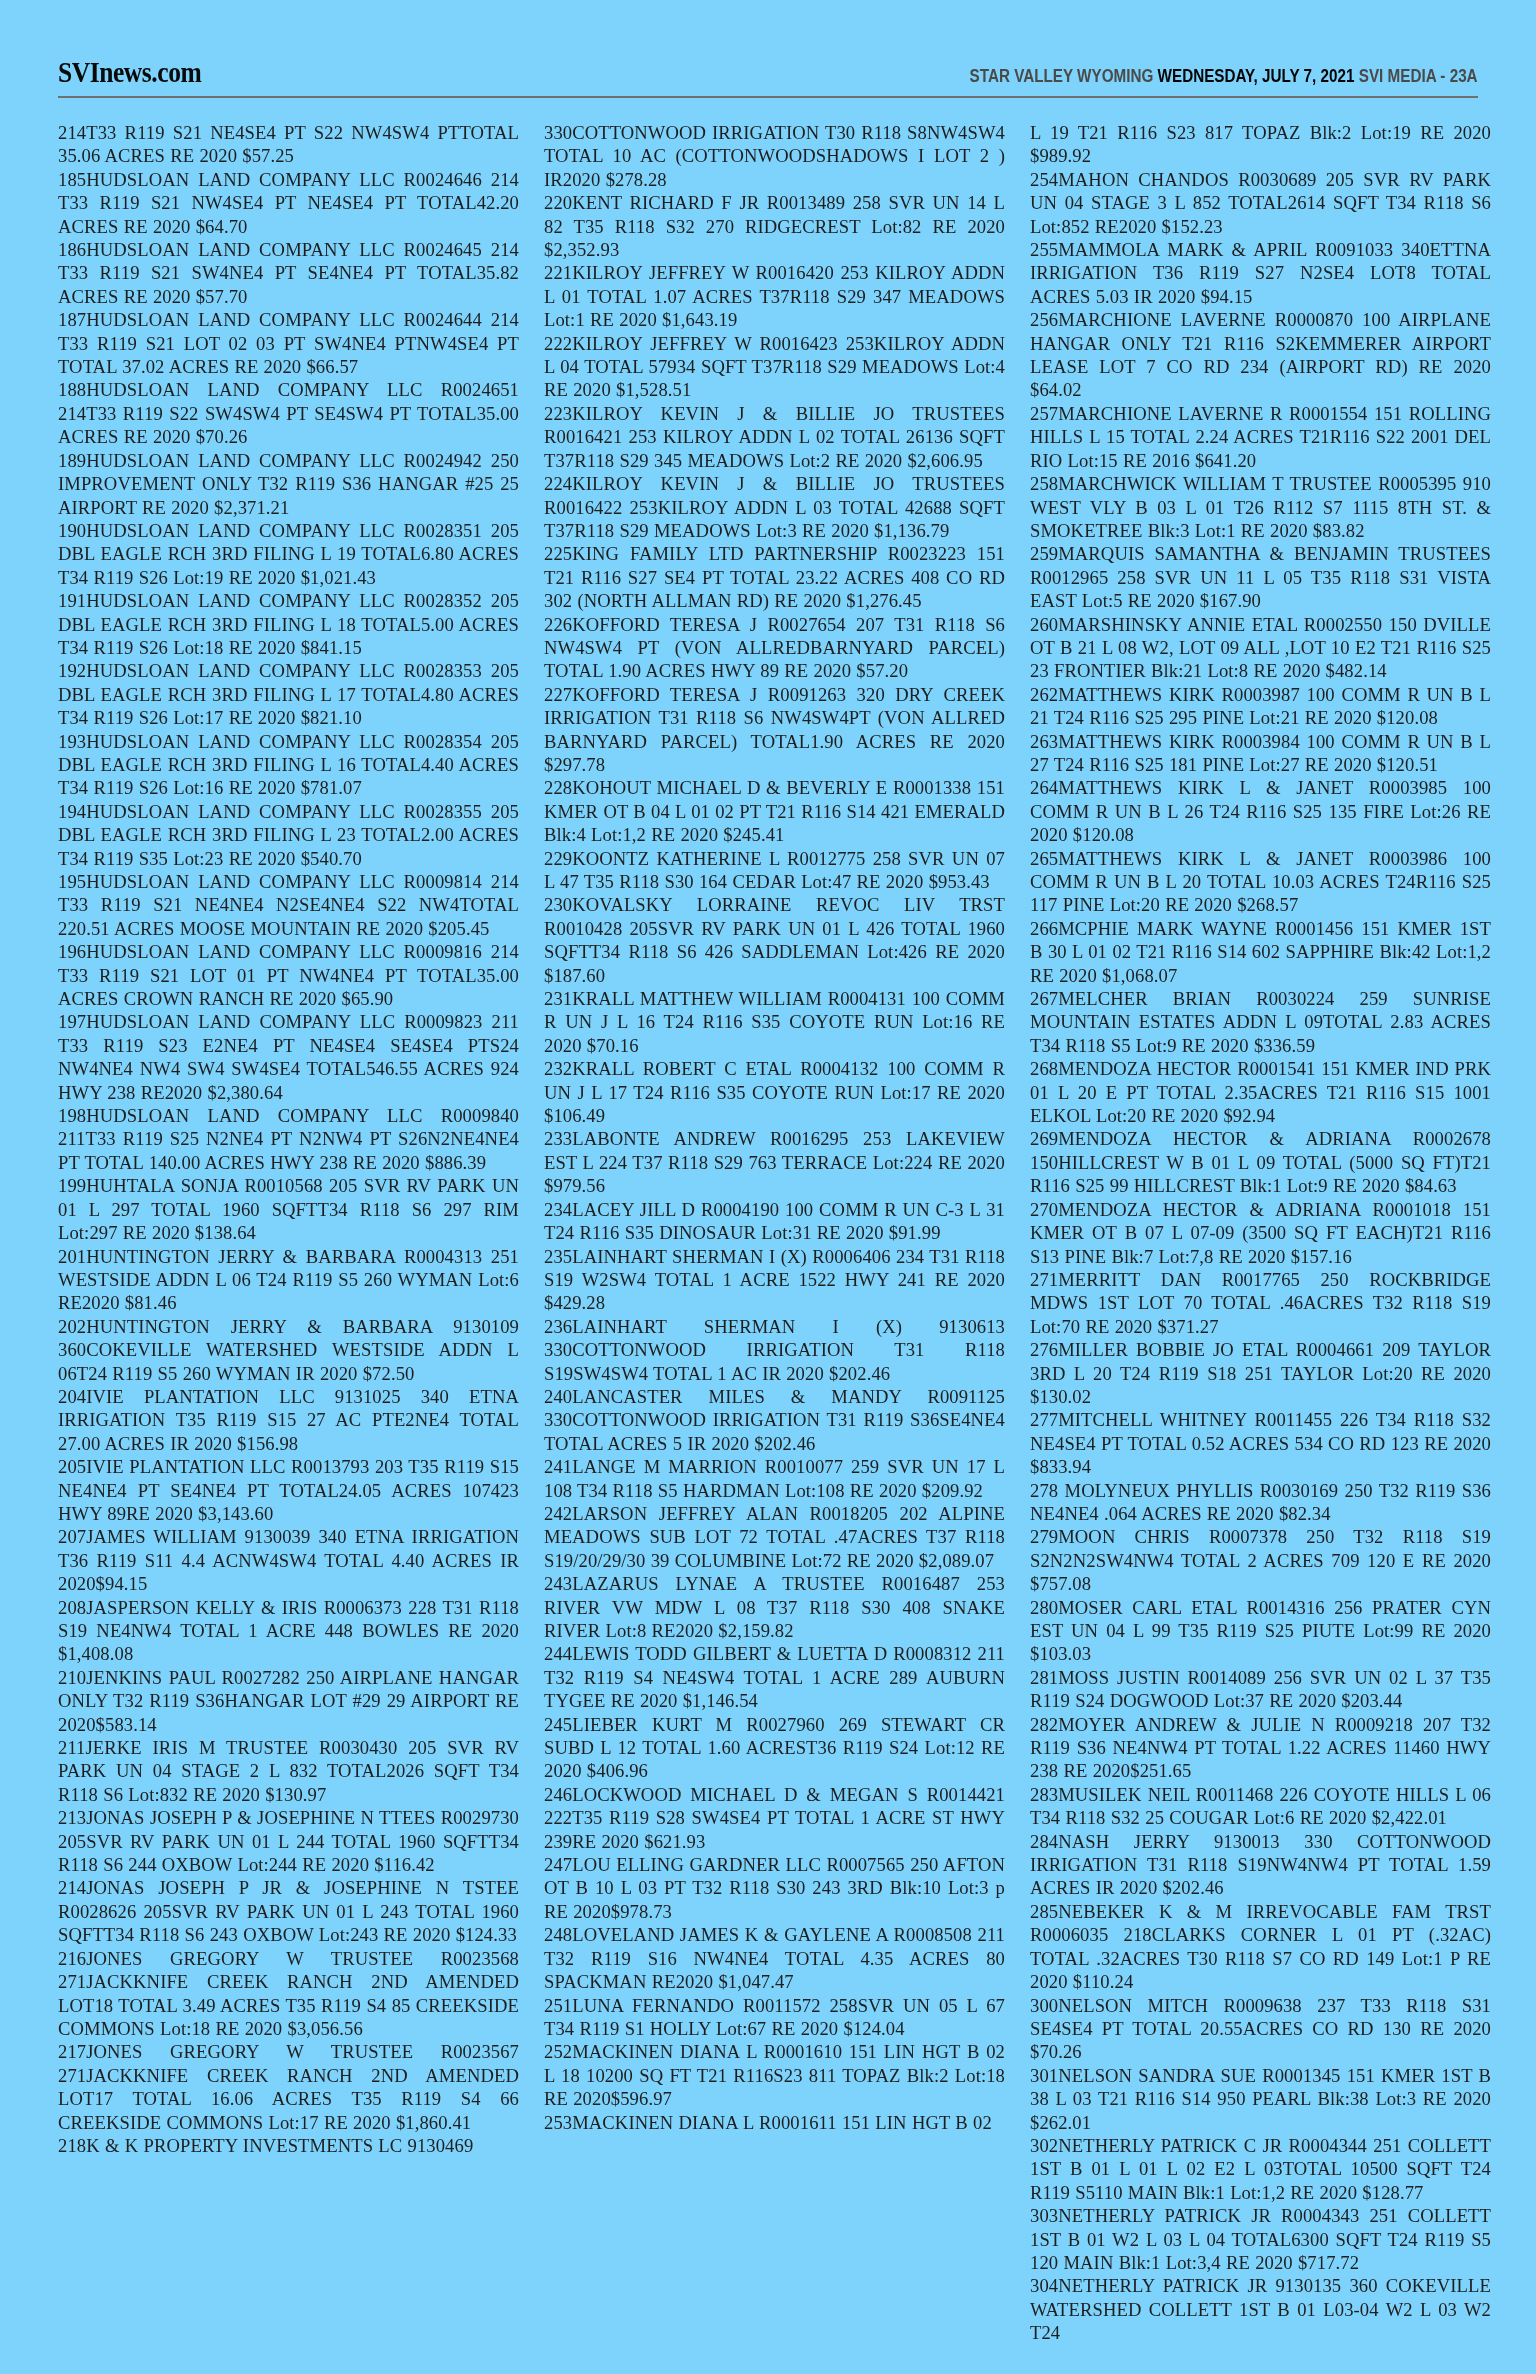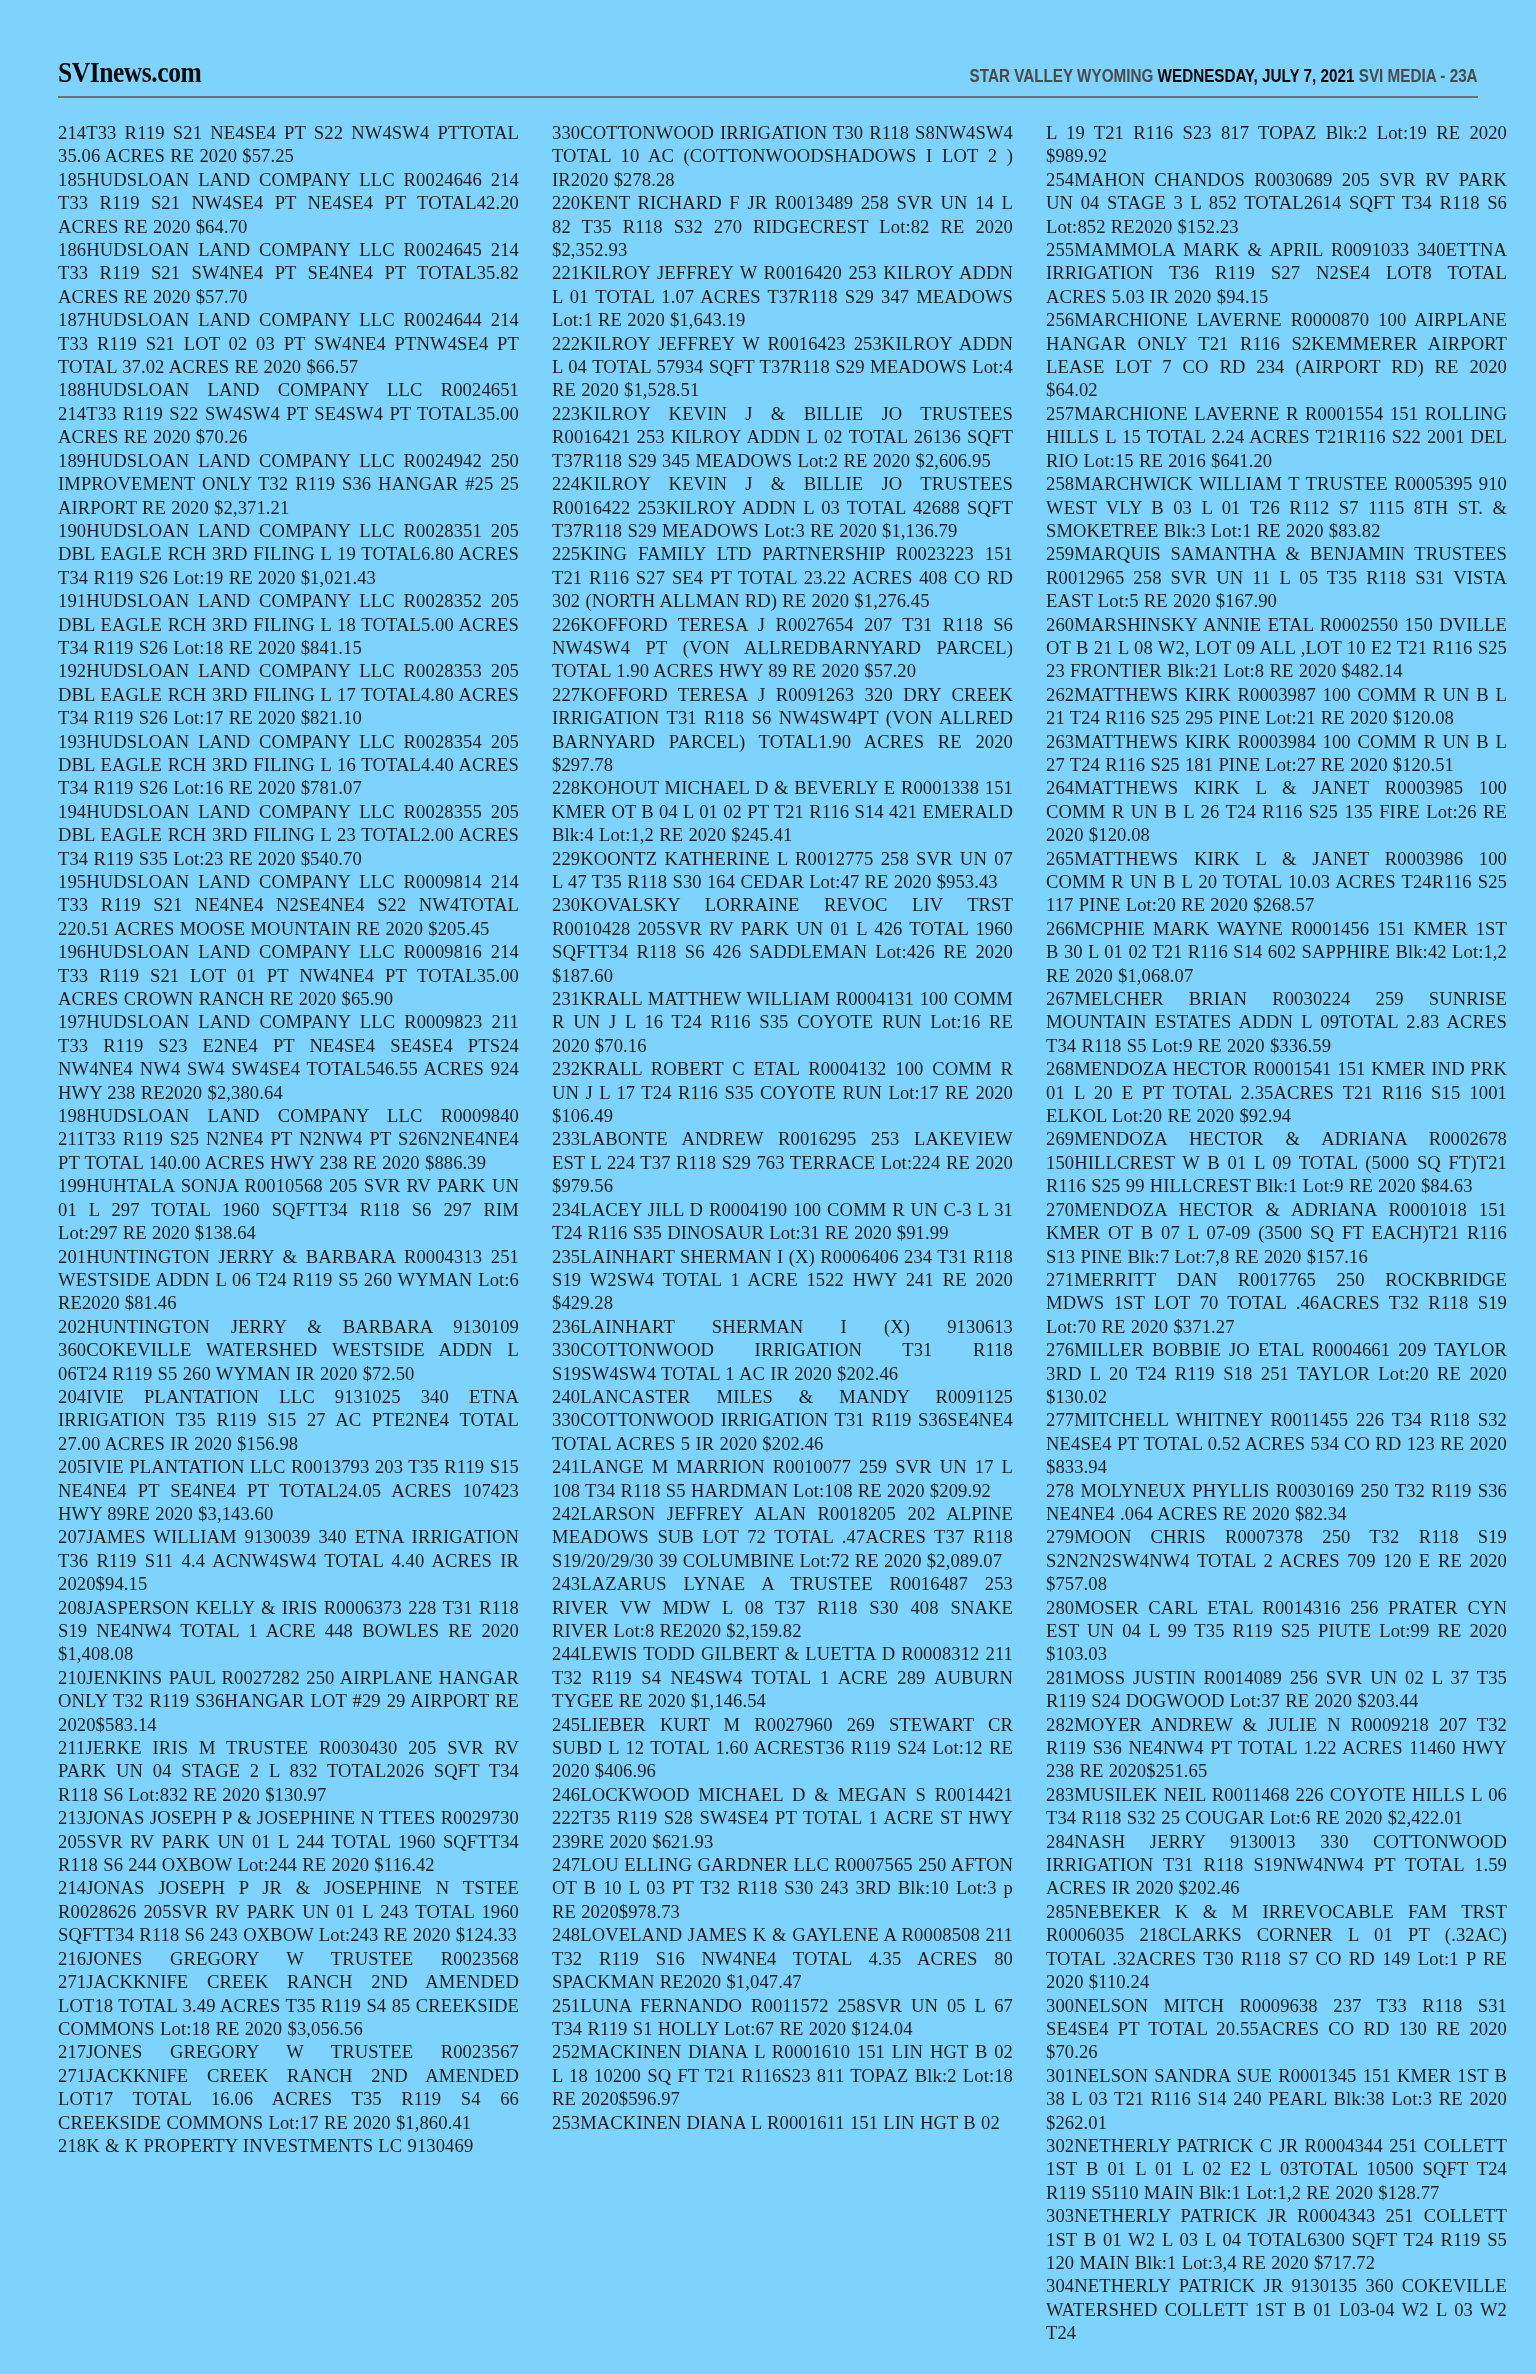--- a/index.html
+++ b/index.html
@@ -55,21 +55,21 @@
     top: 96px;
     height: 1.9px;
     background: #6f6f6f;
   }
   .columns {
     position: absolute;
     left: 58px;
     top: 121px;
     width: 1420px;
     display: flex;
-    gap: 33px;
+    gap: 25px;
     align-items: flex-start;
   }
   .col {
     width: 461px;
     flex: 0 0 461px;
   }
   .entry {
     margin: 0;
     font-size: 18.6px;
     line-height: 23.4px;
@@ -183,21 +183,21 @@
         <p class="entry">277MITCHELL WHITNEY R0011455 226 T34 R118 S32 NE4SE4 PT TOTAL 0.52 ACRES 534 CO RD 123 RE 2020 $833.94</p>
         <p class="entry">278 MOLYNEUX PHYLLIS R0030169 250 T32 R119 S36 NE4NE4 .064 ACRES   RE 2020 $82.34</p>
         <p class="entry">279MOON CHRIS R0007378 250 T32 R118 S19 S2N2N2SW4NW4 TOTAL 2 ACRES 709 120 E RE 2020 $757.08</p>
         <p class="entry">280MOSER CARL ETAL R0014316 256 PRATER CYN EST UN 04 L 99 T35 R119 S25  PIUTE  Lot:99  RE 2020 $103.03</p>
         <p class="entry">281MOSS JUSTIN R0014089 256 SVR UN 02 L 37 T35 R119 S24  DOGWOOD  Lot:37  RE 2020 $203.44</p>
         <p class="entry">282MOYER ANDREW &amp; JULIE N R0009218 207 T32 R119 S36 NE4NW4 PT TOTAL 1.22 ACRES 11460 HWY 238 RE 2020$251.65</p>
         <p class="entry">283MUSILEK NEIL R0011468 226 COYOTE HILLS L 06 T34 R118 S32 25 COUGAR  Lot:6   RE 2020 $2,422.01</p>
         <p class="entry">284NASH JERRY 9130013 330 COTTONWOOD IRRIGATION  T31 R118 S19NW4NW4 PT TOTAL 1.59 ACRES  IR 2020 $202.46</p>
         <p class="entry">285NEBEKER K &amp; M IRREVOCABLE FAM TRST R0006035 218CLARKS CORNER L 01 PT (.32AC) TOTAL .32ACRES T30 R118 S7  CO RD 149  Lot:1 P RE 2020 $110.24</p>
         <p class="entry">300NELSON MITCH R0009638 237 T33 R118 S31  SE4SE4 PT TOTAL 20.55ACRES  CO RD 130 RE 2020 $70.26</p>
-        <p class="entry">301NELSON SANDRA SUE R0001345 151 KMER 1ST B 38 L 03 T21 R116 S14 240 PEARL  Blk:38   Lot:3   RE 2020 $262.01</p>
+        <p class="entry">301NELSON SANDRA SUE R0001345 151 KMER 1ST B 38 L 03 T21 R116 S14 950 PEARL  Blk:38   Lot:3   RE 2020 $262.01</p>
         <p class="entry">302NETHERLY PATRICK C JR R0004344 251 COLLETT 1ST B 01 L 01 L 02 E2 L 03TOTAL 10500 SQFT T24 R119 S5110 MAIN  Blk:1   Lot:1,2 RE 2020 $128.77</p>
         <p class="entry">303NETHERLY PATRICK JR R0004343 251 COLLETT 1ST B 01 W2 L 03 L 04 TOTAL6300 SQFT T24 R119 S5 120 MAIN  Blk:1   Lot:3,4 RE 2020 $717.72</p>
         <p class="entry">304NETHERLY PATRICK JR 9130135 360 COKEVILLE WATERSHED COLLETT 1ST B 01 L03-04 W2 L 03 W2 T24</p>
       </div>
   </div>
 
 </div>
 
 
 </body></html>

